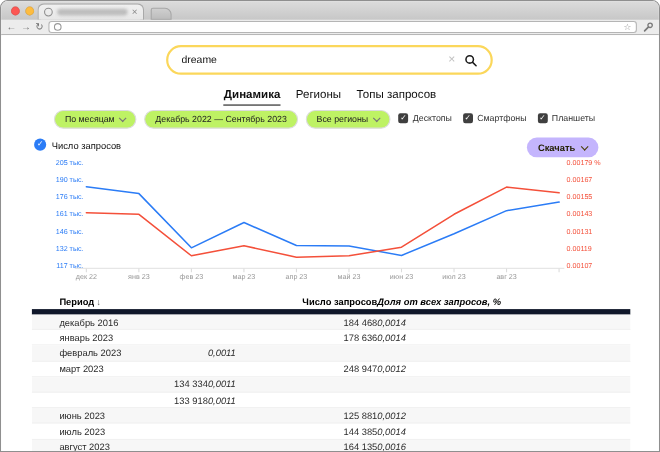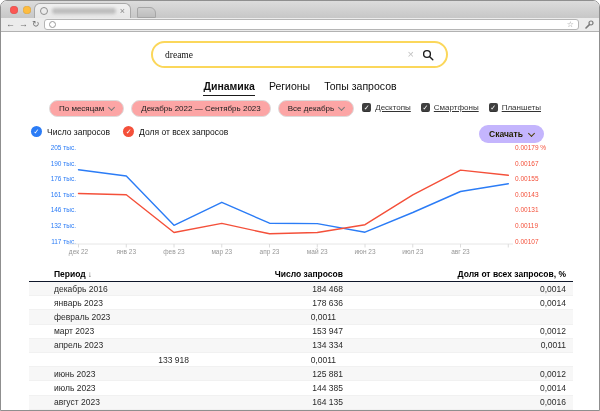--- a/index.html
+++ b/index.html
@@ -20,46 +20,46 @@
   .navbtn{font-size:9px;line-height:9px;color:#6f6f6f;}
   .addressbar{flex:1;height:9px;background:#fff;border:1px solid #b5b5b5;border-radius:3px;display:flex;align-items:center;gap:4px;padding:0 4px;}
   .addr-fav{width:5px;height:5px;border:1px solid #9a9a9a;border-radius:50%;}
   .addr-spacer{flex:1;}
   .star{font-size:8px;line-height:8px;color:#8d8d8d;}
   .wrench{flex:none;margin-left:2px;}
 
   
   .content{position:absolute;left:0;top:31px;right:0;bottom:0;background:#fff;}
   .search-box{position:absolute;left:150px;top:9px;width:297px;height:27px;box-sizing:border-box;border:2px solid #fbd75b;border-radius:14px;background:#fff;display:flex;align-items:center;padding:0 12px;}
-  .search-box input{border:none;outline:none;flex:1;font-family:Liberation Serif, serif;font-size:9.5px;color:#111;background:transparent;padding:0;}
+  .search-box input{border:none;outline:none;flex:1;font-family:Liberation Sans, sans-serif;font-size:9.5px;color:#111;background:transparent;padding:0;}
   .search-clear{color:#c2c2c2;font-size:11px;line-height:11px;margin-right:8px;}
   .page-tabs{position:absolute;left:0;right:0;top:48px;display:flex;justify-content:center;gap:14px;font-size:10.5px;color:#0f0f0f;}
   .ptab{padding-bottom:3px;text-align:center;}
   .ptab.active{font-weight:700;border-bottom:1.5px solid #1a1a1a;}
   .filters{position:absolute;left:48px;top:68px;display:flex;gap:7px;align-items:center;}
-  .pill{height:17px;box-sizing:border-box;border:1px solid #dcdcdc;border-radius:9px;display:flex;align-items:center;padding:0 9px;font-size:8px;color:#222;background:#fca5a5;white-space:nowrap;}
+  .pill{height:17px;box-sizing:border-box;border:1px solid #dcdcdc;border-radius:9px;display:flex;align-items:center;padding:0 9px;font-size:8px;color:#222;background:#bef264;white-space:nowrap;}
   .chev{display:inline-block;width:4px;height:4px;border-right:1px solid #777;border-bottom:1px solid #777;transform:rotate(45deg);margin-left:5px;margin-top:-2px;}
   .devices{position:absolute;right:58px;top:71px;display:flex;gap:10px;align-items:center;}
-  .device{display:flex;align-items:center;gap:4px;font-size:8px;color:#333;text-decoration:underline;}
+  .device{display:flex;align-items:center;gap:4px;font-size:8px;color:#333;}
   .cbx{width:9px;height:9px;border-radius:2px;background:#3f3f3f;color:#fff;font-size:7px;line-height:9px;text-align:center;}
   .legend{position:absolute;left:30px;top:94px;display:flex;gap:13px;align-items:center;}
   .legend-item{display:flex;align-items:center;gap:5px;font-size:8.5px;color:#111;}
   .legend-dot{width:11px;height:11px;border-radius:50%;color:#fff;font-size:7px;line-height:11px;text-align:center;flex:none;}
   .download{position:absolute;right:55px;top:93px;height:18px;border-radius:9px;background:#c4b5fd;display:flex;align-items:center;padding:0 10px;font-size:8.5px;font-weight:700;color:#242105;}
   .download .chev{border-color:#4a3e06;margin-left:6px;}
   .chart-svg{position:absolute;left:0;top:109px;}
 
   
   .qtable{position:absolute;left:28px;top:235px;width:544px;font-size:8.5px;color:#2a2a2a;}
   .trow{display:grid;grid-template-columns:160px 154px 1fr;align-items:center;height:13.2px;border-bottom:1px solid #f1f1f1;}
   .trow.zebra{background:#f7f7f7;}
-  .trow.thead{height:14px;font-weight:700;color:#000;border-bottom:1px solid #0f172a;}
+  .trow.thead{height:14px;font-weight:700;color:#000;border-bottom:5px solid #0f172a;}
   .tc0{padding-left:25px;text-align:left;}
   .tc1{text-align:right;}
-  .tc2{text-align:right;padding-right:7px;}
+  .tc2{padding-right:7px;font-style:italic;}
   .sort-arrow{font-size:8px;color:#555;margin-left:2px;font-weight:400;}
 </style>
 </head>
 <body>
 
 <div class="window">
 
   <div class="tabstrip">
     <div class="traffic">
       <span class="light red"></span>
@@ -107,21 +107,21 @@
 
     <div class="filters">
       <span class="pill">
           <span>По месяцам</span>
           <span class="chev"></span>
         </span>
       <span class="pill">
           <span>Декабрь 2022 — Сентябрь 2023</span>
         </span>
       <span class="pill">
-          <span>Все декабрь</span>
+          <span>Все регионы</span>
           <span class="chev"></span>
         </span>
     </div>
 
     <div class="devices">
         <span class="device">
           <span class="cbx">✓</span>
           <span>Десктопы</span>
         </span>
         <span class="device">
@@ -131,24 +131,20 @@
         <span class="device">
           <span class="cbx">✓</span>
           <span>Планшеты</span>
         </span>
       </div>
 
     <div class="legend">
         <span class="legend-item">
           <span class="legend-dot" style="background: rgb(43, 124, 246);">✓</span>
           <span>Число запросов</span>
-        </span>
-        <span class="legend-item">
-          <span class="legend-dot" style="background: rgb(244, 80, 58);">✓</span>
-          <span>Доля от всех запросов</span>
         </span>
       </div>
 
     <div class="download">
       <span>Скачать</span>
       <span class="chev"></span>
     </div>
 
     <svg class="chart-svg" width="600" height="126" viewBox="0 0 600 126">
         <text x="75" y="9" text-anchor="end" font-size="6.5" fill="#2b7cf6" font-family="Liberation Sans, sans-serif">205 тыс.</text>
@@ -204,25 +200,24 @@
           <span class="tc0">январь 2023</span>
           <span class="tc1">178 636</span>
           <span class="tc2">0,0014</span>
         </div>
         <div class="trow zebra">
           <span class="tc0">февраль 2023</span>
           <span class="tc2">0,0011</span>
         </div>
         <div class="trow">
           <span class="tc0">март 2023</span>
-          <span class="tc1">153 947</span>
+          <span class="tc1">248 947</span>
           <span class="tc2">0,0012</span>
         </div>
         <div class="trow zebra">
-          <span class="tc0">апрель 2023</span>
           <span class="tc1">134 334</span>
           <span class="tc2">0,0011</span>
         </div>
         <div class="trow">
           <span class="tc1">133 918</span>
           <span class="tc2">0,0011</span>
         </div>
         <div class="trow zebra">
           <span class="tc0">июнь 2023</span>
           <span class="tc1">125 881</span>

